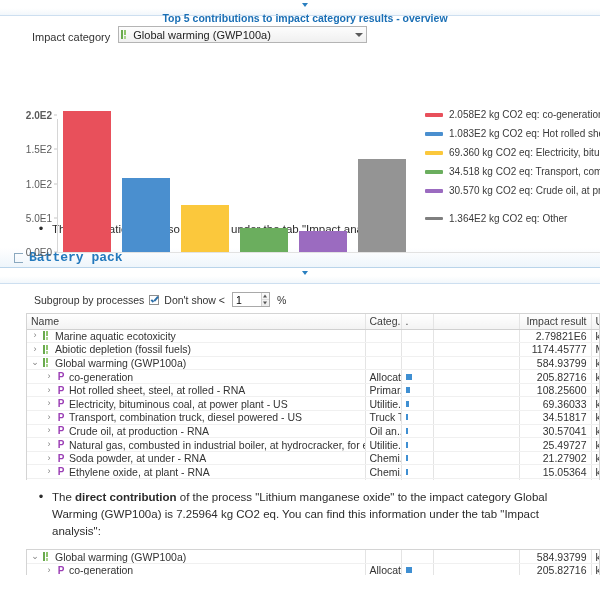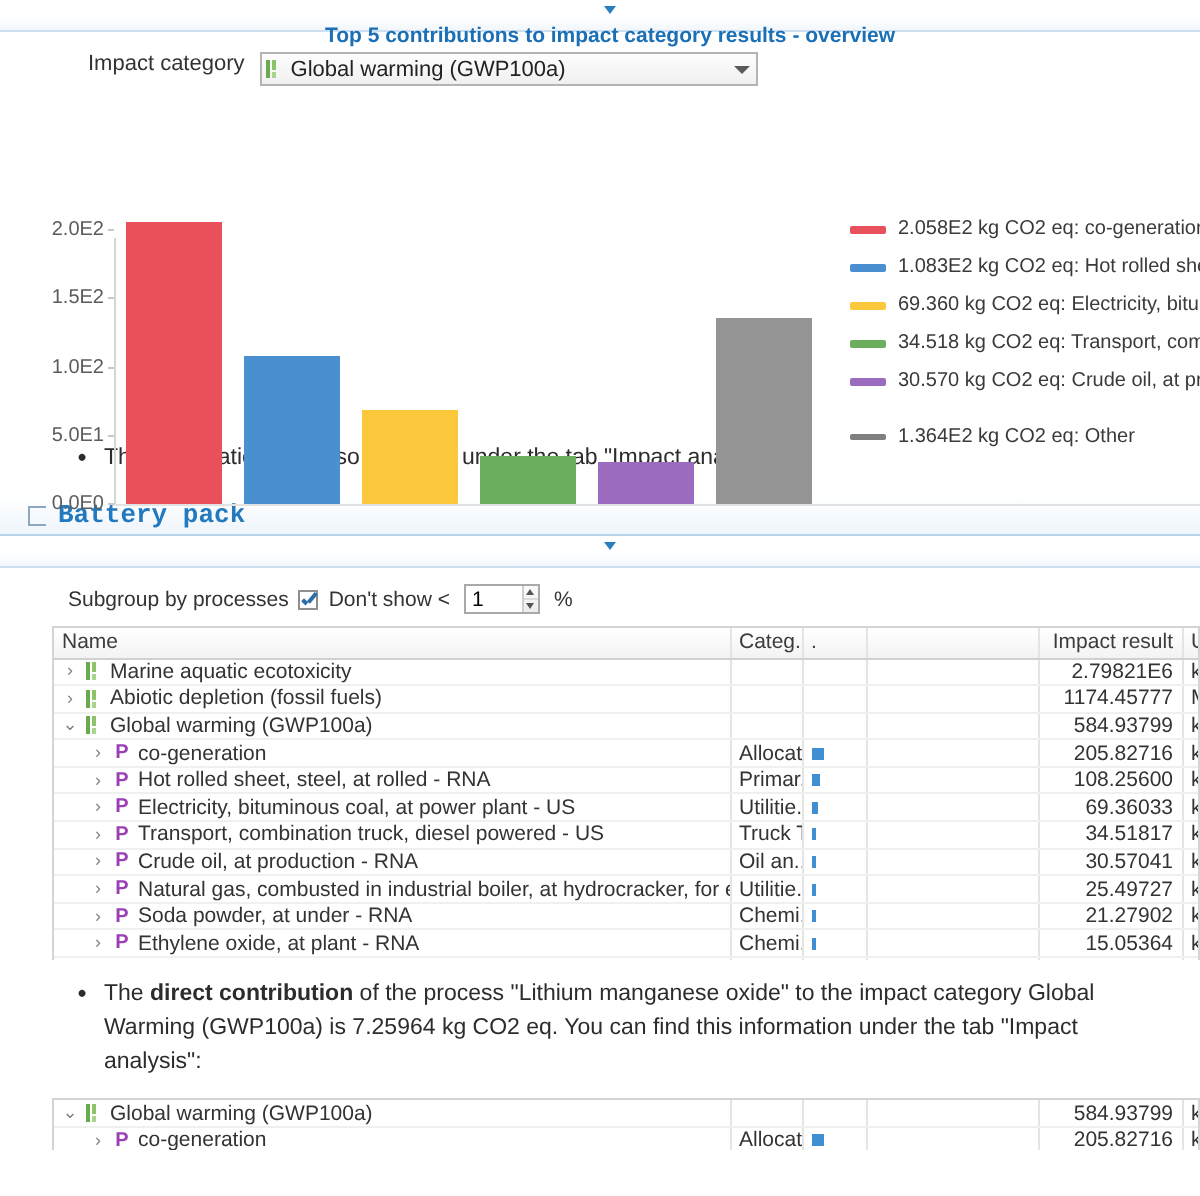--- a/index.html
+++ b/index.html
@@ -32,23 +32,23 @@
     border-left:3.5px solid transparent;
     border-right:3.5px solid transparent;
     border-top:4px solid #2a7fc0;
     margin-top:1px;
   }
 
   
   .panel { position:relative; }
 
   .ctl-row {
-    display:flex; align-items:flex-start;
+    display:flex; align-items:flex-end;
     gap:8px;
-    padding:10px 0 0 44px;
+    padding:10px 0 0 32px;
   }
   .ctl-label { font-size:11px; color:#333; }
   .combo {
     width:249px; height:17px;
     border:1px solid #b4b4b4;
     background:linear-gradient(to bottom,#fdfdfd,#f0f0f0);
     display:flex; align-items:center;
     padding:0 2px;
     position:relative;
     font-size:11px;
@@ -269,21 +269,21 @@
       <div class="axis-h"></div>
       <div class="yaxis" id="yaxis">
           <div class="ytick" style="top: 147px;">0.0E0</div>
           <div class="ytickmark" style="top: 147px;"></div>
           <div class="ytick" style="top: 112.814px;">5.0E1</div>
           <div class="ytickmark" style="top: 112.814px;"></div>
           <div class="ytick" style="top: 78.6279px;">1.0E2</div>
           <div class="ytickmark" style="top: 78.6279px;"></div>
           <div class="ytick" style="top: 44.4419px;">1.5E2</div>
           <div class="ytickmark" style="top: 44.4419px;"></div>
-          <div class="ytick" style="top: 10.2558px;">2.0E2</div>
+          <div class="ytick" style="top: 10.2558px; font-weight: bold;">2.0E2</div>
           <div class="ytickmark" style="top: 10.2558px;"></div>
         </div>
       <div class="bars" id="bars">
           <div class="bslot">
             <div class="bar" title="co-generation" style="height: 140.71px; background: rgb(232, 80, 91);"></div>
           </div>
           <div class="bslot">
             <div class="bar" title="Hot rolled sheet, steel, at plant - RNA" style="height: 74.047px; background: rgb(74, 143, 207);"></div>
           </div>
           <div class="bslot">

